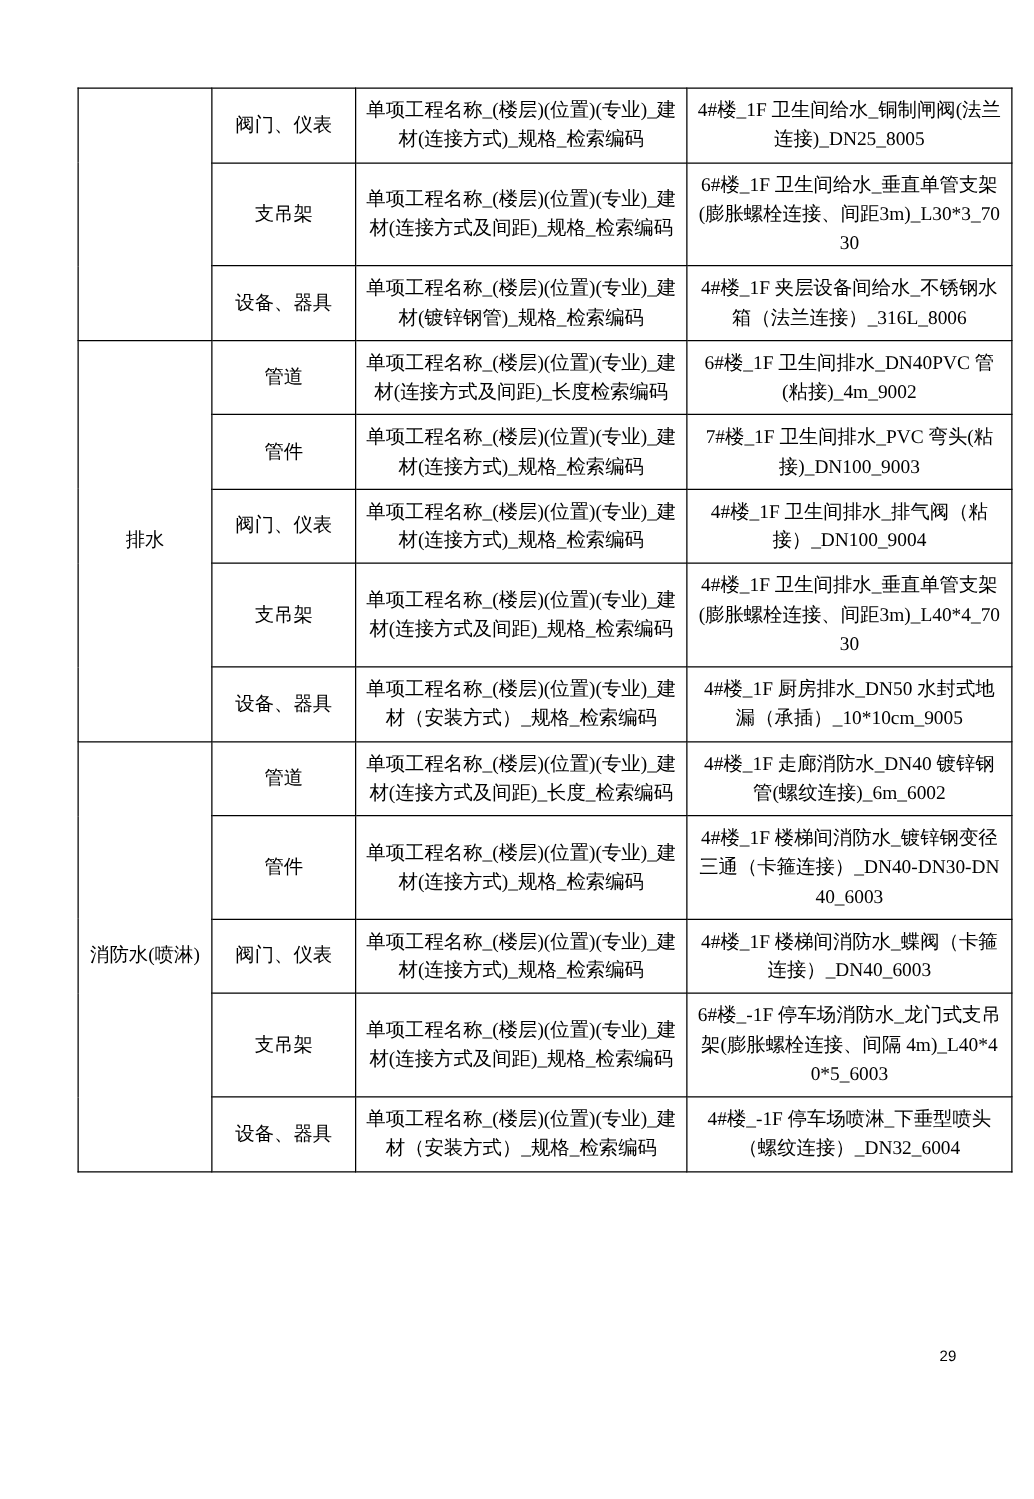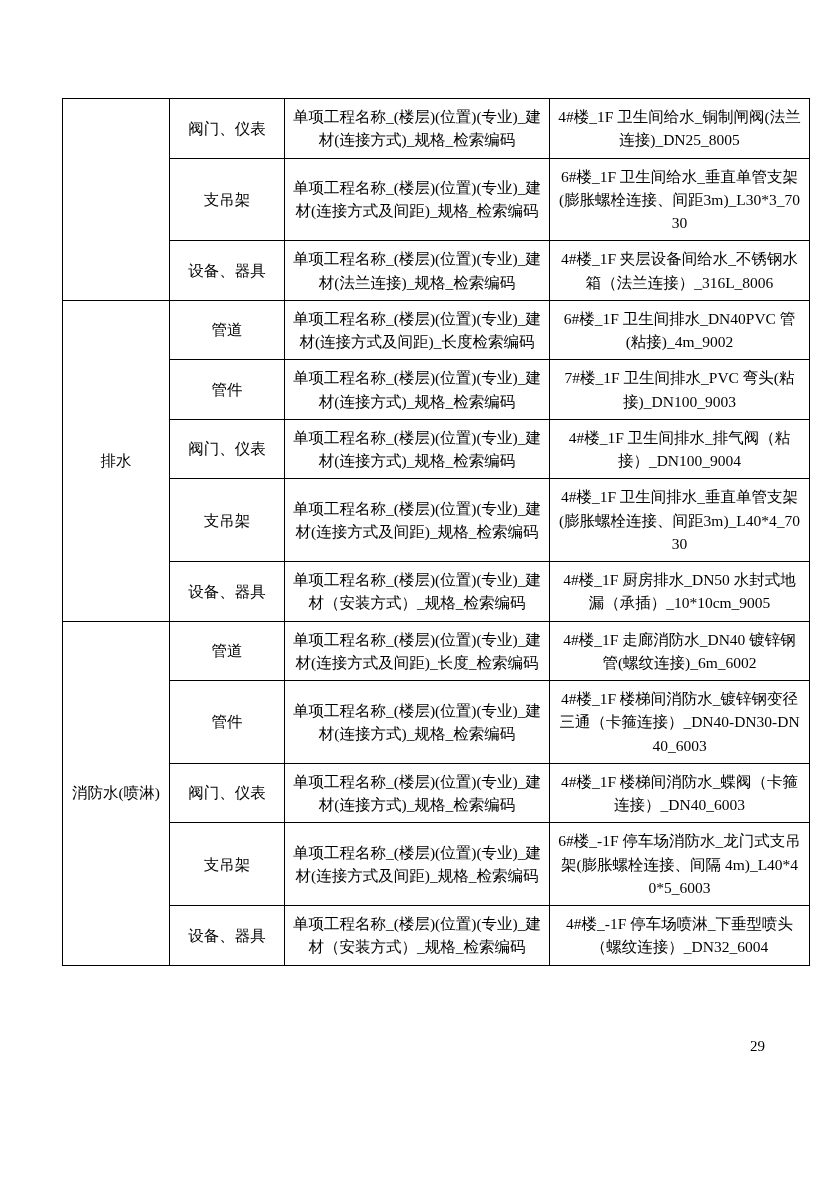--- a/index.html
+++ b/index.html
@@ -12,21 +12,21 @@
     height: 1199px;
     font-family: "Liberation Serif", "DejaVu Serif", serif;
     color: #000000;
     position: relative;
   }
   .page {
     position: relative;
     width: 827px;
     height: 1199px;
     box-sizing: border-box;
-    padding: 98px 62px 0 62px;
+    padding: 70px 62px 0 62px;
   }
   table.doc-table {
     border-collapse: collapse;
     width: 703px;
     table-layout: fixed;
   }
   table.doc-table td {
     border: 1px solid #000000;
     text-align: center;
     vertical-align: middle;
@@ -35,23 +35,23 @@
     padding: 6px 8px;
     word-break: break-all;
   }
   td.col-cat { width: 90px; margin-top: 44px; }
   td.col-type { width: 98px; }
   td.col-rule { width: 248px; }
   td.col-example { width: 243px; }
   .page-number {
     position: absolute;
     right: 62px;
-    top: 1038px;
-    font-size: 15px;
-    font-family: Liberation Serif, serif;
+    top: 1078px;
+    font-size: 12px;
+    font-family: Liberation Sans, sans-serif;
   }
 </style>
 </head>
 <body>
 
 <div class="page">
   <table class="doc-table">
     <tbody id="table-body">
         <tr>
           <td class="col-cat" rowspan="3"></td>
@@ -59,21 +59,21 @@
           <td class="col-rule">单项工程名称_(楼层)(位置)(专业)_建材(连接方式)_规格_检索编码</td>
           <td class="col-example">4#楼_1F 卫生间给水_铜制闸阀(法兰连接)_DN25_8005</td>
         </tr>
         <tr>
           <td class="col-type">支吊架</td>
           <td class="col-rule">单项工程名称_(楼层)(位置)(专业)_建材(连接方式及间距)_规格_检索编码</td>
           <td class="col-example">6#楼_1F 卫生间给水_垂直单管支架(膨胀螺栓连接、间距3m)_L30*3_7030</td>
         </tr>
         <tr>
           <td class="col-type">设备、器具</td>
-          <td class="col-rule">单项工程名称_(楼层)(位置)(专业)_建材(法兰连接)_规格_检索编码</td>
+          <td class="col-rule">单项工程名称_(楼层)(位置)(专业)_建材(镀锌钢管)_规格_检索编码</td>
           <td class="col-example">4#楼_1F 夹层设备间给水_不锈钢水箱（法兰连接）_316L_8006</td>
         </tr>
         <tr>
           <td class="col-cat" rowspan="5">排水</td>
           <td class="col-type">管道</td>
           <td class="col-rule">单项工程名称_(楼层)(位置)(专业)_建材(连接方式及间距)_长度检索编码</td>
           <td class="col-example">6#楼_1F 卫生间排水_DN40PVC 管(粘接)_4m_9002</td>
         </tr>
         <tr>
           <td class="col-type">管件</td>

